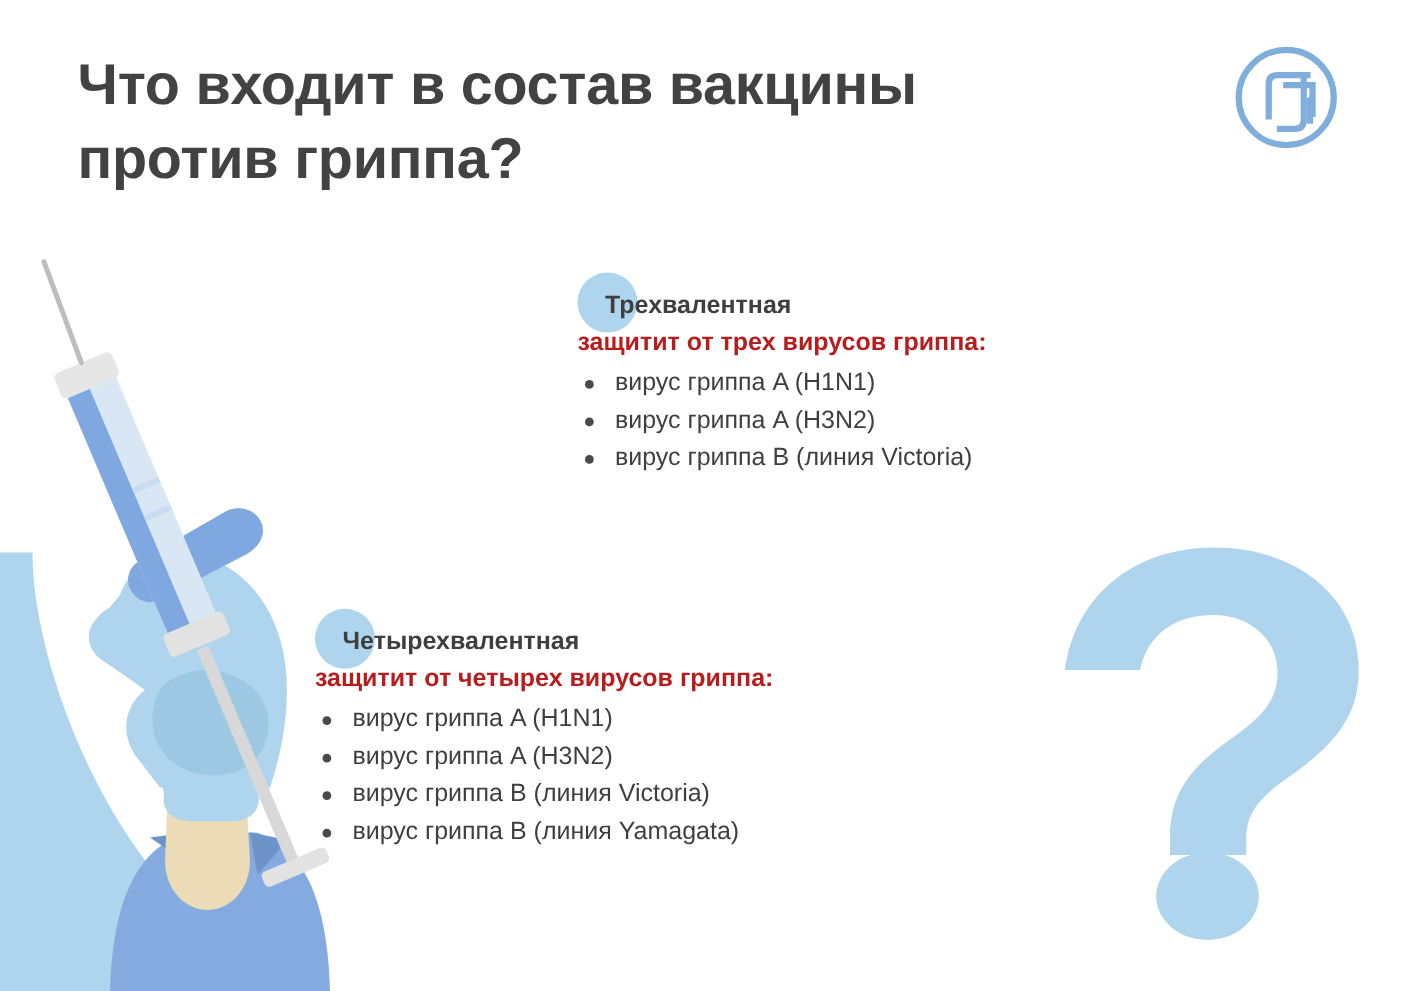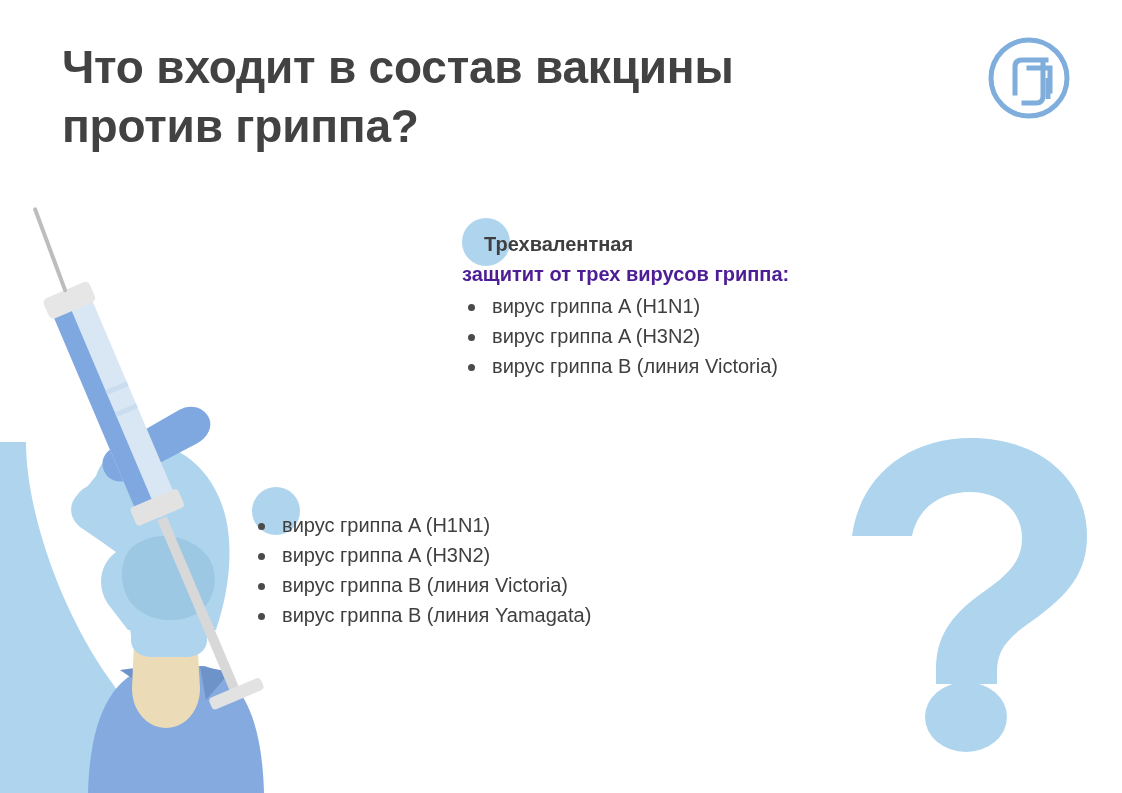--- a/index.html
+++ b/index.html
@@ -89,21 +89,21 @@
     margin: 0;
     font-size: 20px;
     font-weight: bold;
     color: #3f3f3f;
     line-height: 1.0;
   }
   .block-sub {
     margin: 10px 0 0 -22px;
     font-size: 20px;
     font-weight: bold;
-    color: #4c1d95;
+    color: #b91c1c;
     line-height: 1.0;
     text-align: right;
   }
   .virus-list {
     list-style: none;
     margin: 12px 0 0 -22px;
     padding: 0;
   }
   .virus-list li {
     position: relative;
@@ -250,20 +250,22 @@
           <span class="bullet"></span>
           <span>вирус гриппа B (линия Victoria)</span>
         </li>
       </ul>
     </div>
   </div>
 
   <div class="vaccine-block" id="block-quadrivalent">
     <span class="accent-dot"></span>
     <div class="block-body">
+      <p class="block-heading">Четырехвалентная</p>
+      <p class="block-sub">защитит от четырех вирусов гриппа:</p>
       <ul class="virus-list">
         <li>
           <span class="bullet"></span>
           <span>вирус гриппа A (H1N1)</span>
         </li>
         <li>
           <span class="bullet"></span>
           <span>вирус гриппа A (H3N2)</span>
         </li>
         <li>

